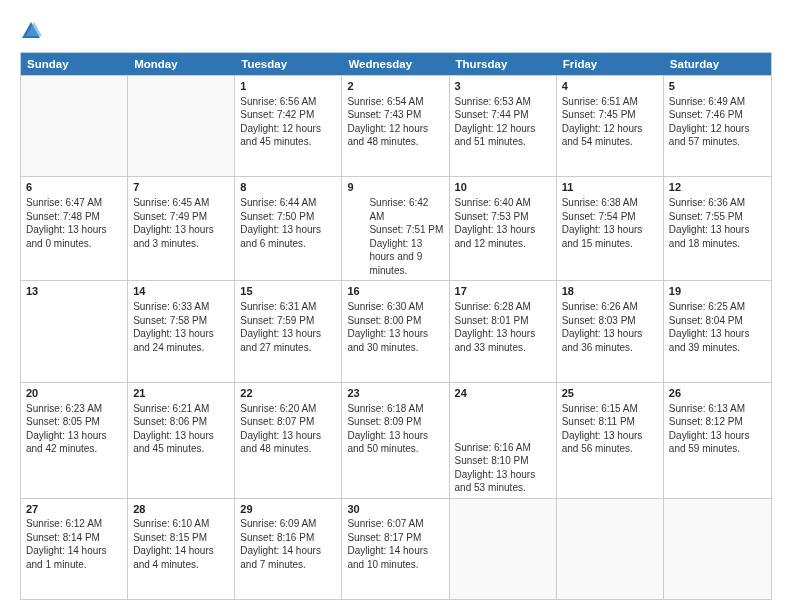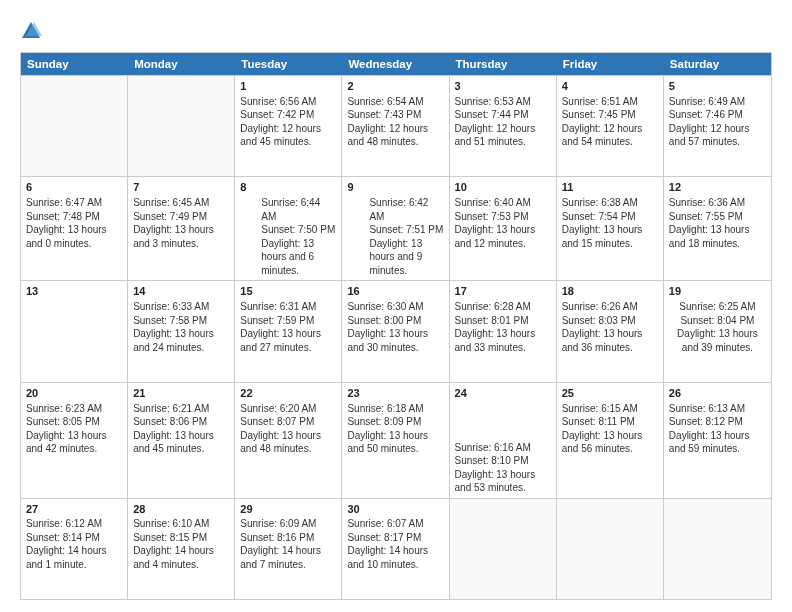--- a/index.html
+++ b/index.html
@@ -183,21 +183,21 @@
 Daylight: 13 hours and 0 minutes.</div>
           </div>
           <div class="cal-cell">
             <div class="day-num">7</div>
             <div class="day-info" style="white-space: pre-line;">Sunrise: 6:45 AM
 Sunset: 7:49 PM
 Daylight: 13 hours and 3 minutes.</div>
           </div>
           <div class="cal-cell">
             <div class="day-num">8</div>
-            <div class="day-info" style="white-space: pre-line; margin-left: 21px;">Sunrise: 6:44 AM
+            <div class="day-info" style="white-space: pre-line;">Sunrise: 6:44 AM
 Sunset: 7:50 PM
 Daylight: 13 hours and 6 minutes.</div>
           </div>
           <div class="cal-cell">
             <div class="day-num">9</div>
             <div class="day-info" style="white-space: pre-line; margin-left: 22px;">Sunrise: 6:42 AM
 Sunset: 7:51 PM
 Daylight: 13 hours and 9 minutes.</div>
           </div>
           <div class="cal-cell">
@@ -248,21 +248,21 @@
 Daylight: 13 hours and 33 minutes.</div>
           </div>
           <div class="cal-cell">
             <div class="day-num">18</div>
             <div class="day-info" style="white-space: pre-line;">Sunrise: 6:26 AM
 Sunset: 8:03 PM
 Daylight: 13 hours and 36 minutes.</div>
           </div>
           <div class="cal-cell">
             <div class="day-num">19</div>
-            <div class="day-info" style="white-space: pre-line; text-align: center;">Sunrise: 6:25 AM
+            <div class="day-info" style="white-space: pre-line;">Sunrise: 6:25 AM
 Sunset: 8:04 PM
 Daylight: 13 hours and 39 minutes.</div>
           </div>
         </div>
         <div class="cal-week">
           <div class="cal-cell">
             <div class="day-num">20</div>
             <div class="day-info" style="white-space: pre-line;">Sunrise: 6:23 AM
 Sunset: 8:05 PM
 Daylight: 13 hours and 42 minutes.</div>

